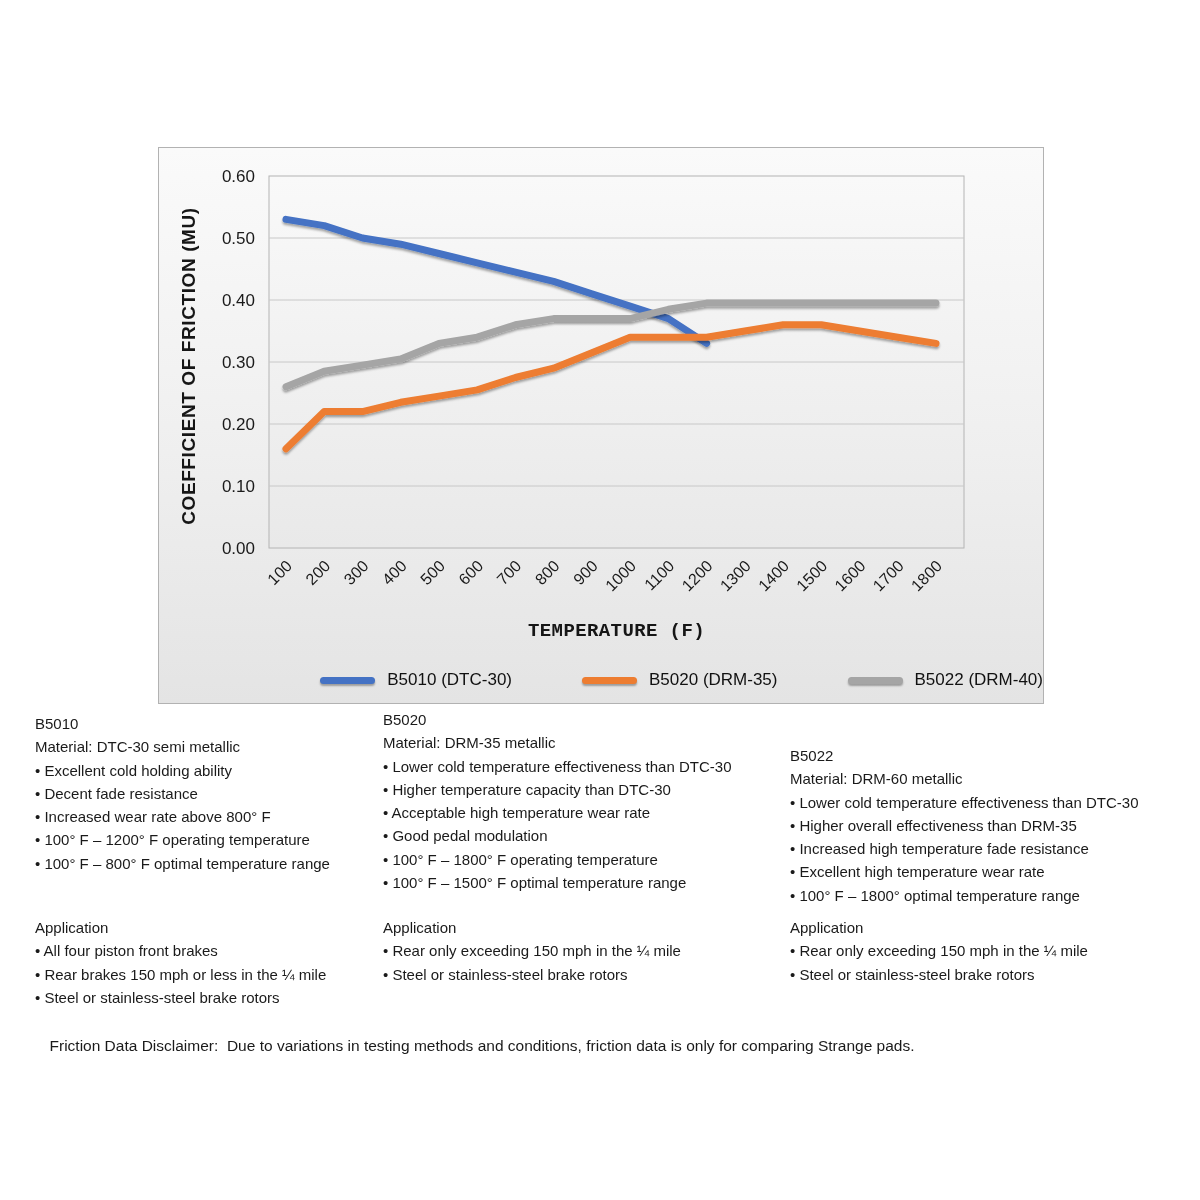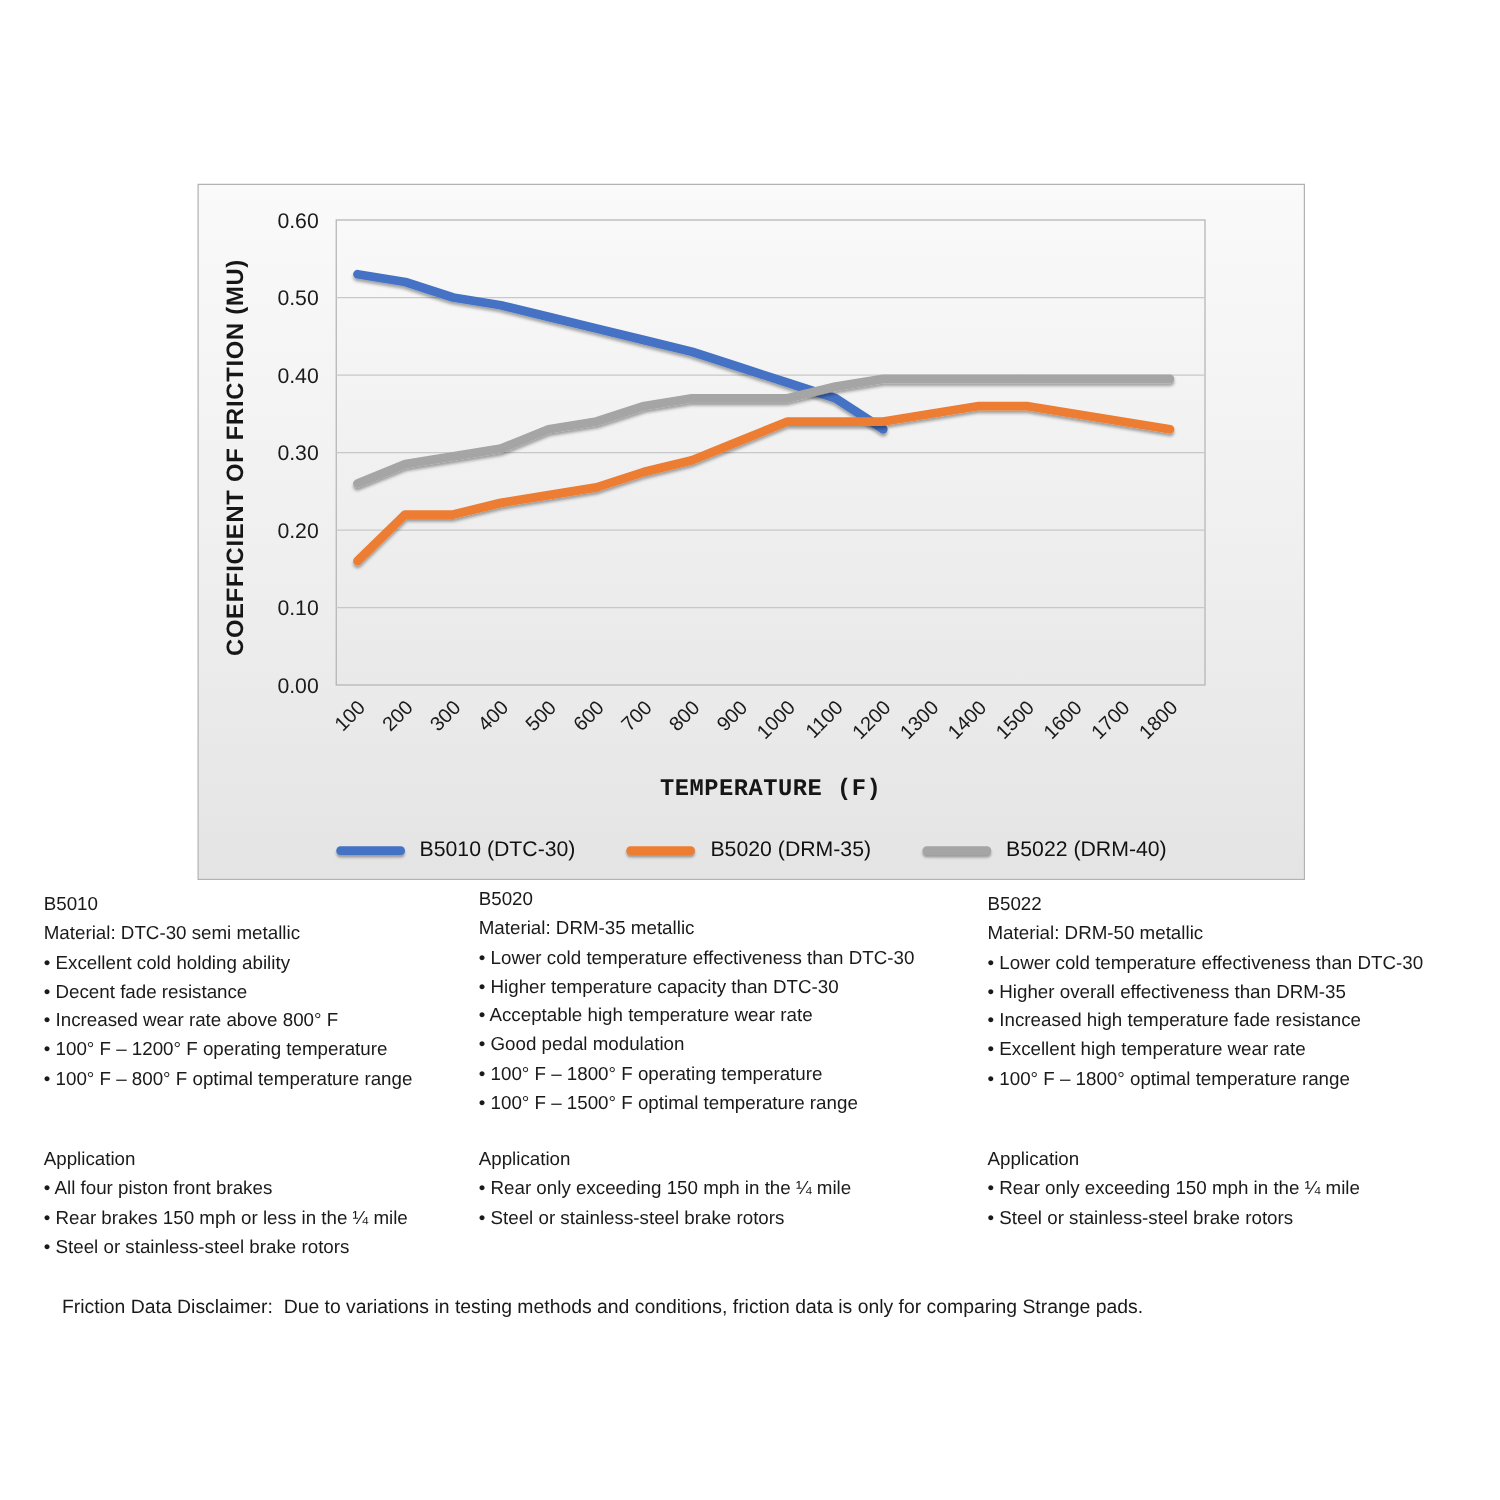--- a/index.html
+++ b/index.html
@@ -17,21 +17,21 @@
     position:absolute;left:-168px;top:205px;width:400px;height:26px;
     transform:rotate(-90deg);text-align:center;
     font-size:19px;font-weight:bold;letter-spacing:.6px;color:#161616;white-space:nowrap;
   }
   .x-axis-title{
     position:absolute;left:110px;top:472px;width:695px;text-align:center;
     font-size:19px;font-weight:bold;letter-spacing:.4px;color:#161616;font-family:Liberation Mono, monospace;
   }
   .legend{
     position:absolute;left:0;top:516px;width:100%;height:32px;
-    display:flex;justify-content:center;align-items:center;gap:41px;
+    display:flex;justify-content:flex-end;align-items:center;gap:70px;
   }
   .legend-item{display:flex;align-items:center;}
   .legend-swatch{
     width:55px;height:7px;border-radius:4px;
     box-shadow:0 2px 2px rgba(0,0,0,.32);
   }
   .legend-label{margin-left:12px;font-size:17px;color:#111;white-space:nowrap;}
   .info-col,.app-col{
     position:absolute;font-size:15px;line-height:23.3px;color:#1a1a1a;white-space:nowrap;
   }
@@ -123,23 +123,23 @@
   <div id="info-col1" class="info-col" style="left:383px;top:708px;">
       <div>B5020</div>
       <div>Material: DRM-35 metallic</div>
       <div>• Lower cold temperature effectiveness than DTC-30</div>
       <div>• Higher temperature capacity than DTC-30</div>
       <div>• Acceptable high temperature wear rate</div>
       <div>• Good pedal modulation</div>
       <div>• 100° F – 1800° F operating temperature</div>
       <div>• 100° F – 1500° F optimal temperature range</div>
     </div>
-  <div id="info-col2" class="info-col" style="left:790px;top:712px;">
+  <div id="info-col2" class="info-col" style="left:790px;top:744px;">
       <div>B5022</div>
-      <div>Material: DRM-50 metallic</div>
+      <div>Material: DRM-60 metallic</div>
       <div>• Lower cold temperature effectiveness than DTC-30</div>
       <div>• Higher overall effectiveness than DRM-35</div>
       <div>• Increased high temperature fade resistance</div>
       <div>• Excellent high temperature wear rate</div>
       <div>• 100° F – 1800° optimal temperature range</div>
     </div>
 
   <div id="app-col0" class="app-col" style="left:35px;top:916px;">
       <div>Application</div>
       <div>• All four piston front brakes</div>

